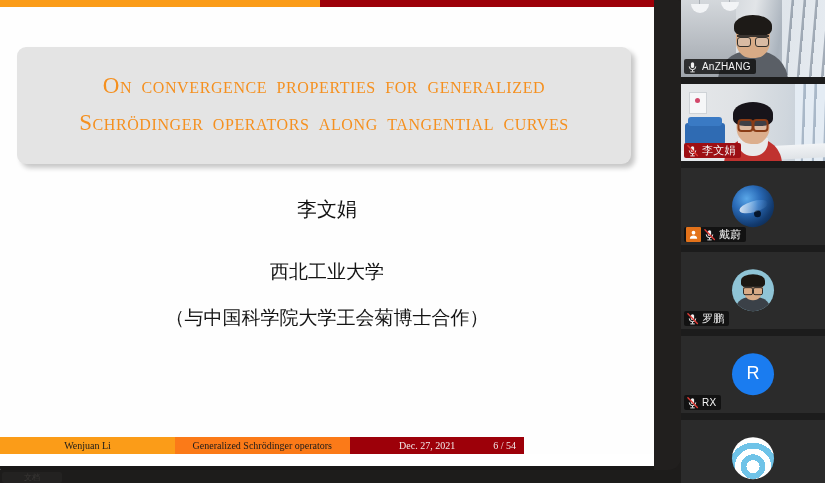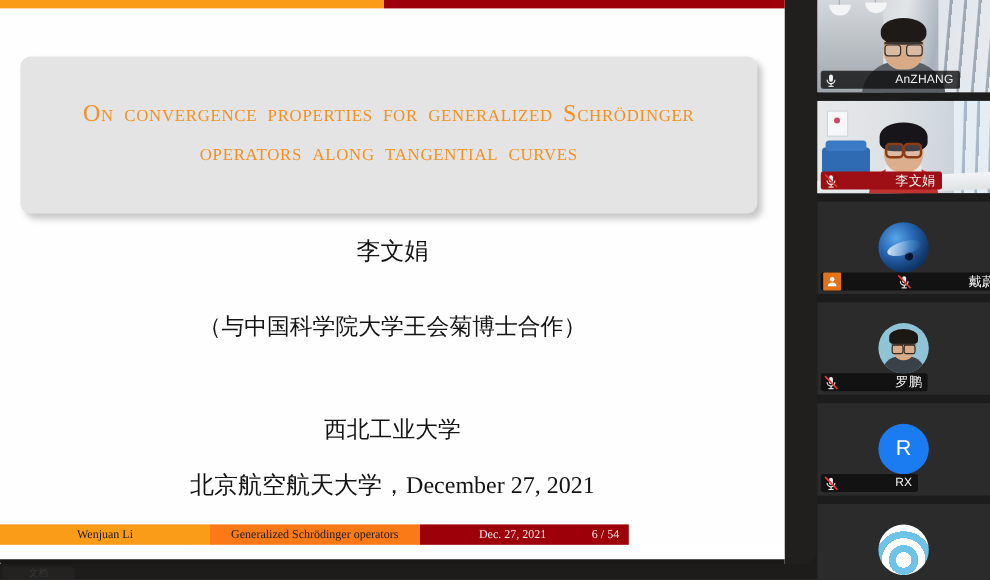--- a/index.html
+++ b/index.html
@@ -65,26 +65,26 @@
     box-sizing: border-box;
     padding: 16px 18px 18px 18px;
     background: #e4e4e4;
     border-radius: 9px;
     box-shadow: 4px 4px 5px rgba(0,0,0,0.22);
     text-align: center;
   }
   #title-text {
     color: #f5901f;
     font-family: "Liberation Serif", serif;
-    font-size: 20px;
+    font-size: 23px;
     line-height: 1.62;
     font-variant: small-caps;
     letter-spacing: 0.6px;
     word-spacing: 3px;
-    margin: 16px;
+    margin: 4px;
   }
 
   
   #slide-body {
     position: absolute;
     left: 0;
     top: 196px;
     width: 654px;
     text-align: center;
     color: #151515;
@@ -497,21 +497,20 @@
     position: absolute;
     left: 3px;
     bottom: 3px;
     display: flex;
     align-items: center;
     height: 15px;
     background: rgba(12,12,12,0.78);
     border-radius: 2px;
     padding: 0 5px 0 2px;
     z-index: 10;
-    gap: 44px;
   }
   .name-badge.speaking-badge { background: #9d0f14; }
   .badge-host {
     width: 15px; height: 15px;
     background: #e3721a;
     display: flex;
     align-items: center;
     justify-content: center;
     margin-right: 2px;
     border-radius: 1px;
@@ -547,23 +546,22 @@
         <div class="headbar-seg-progress" style="width:49%"></div>
         <div class="headbar-seg-rest" style="width:51%"></div>
       </div>
 
       <div id="title-box">
         <div id="title-text">On convergence properties for generalized Schrödinger operators along tangential curves</div>
       </div>
 
       <div id="slide-body">
         <div class="body-line line-author">李文娟</div>
+        <div class="body-line line-affil">西北工业大学</div>
         <div class="body-line line-coop">（与中国科学院大学王会菊博士合作）</div>
-        <div class="body-line line-affil">西北工业大学</div>
-        <div class="body-line line-venue">北京航空航天大学，December 27, 2021</div>
       </div>
 
       <div id="slide-footer-under"></div>
       <div id="slide-footer">
         <div class="foot-seg foot-author">Wenjuan Li</div>
         <div class="foot-seg foot-title">Generalized Schrödinger operators</div>
         <div class="foot-seg foot-right">
           <span>Dec. 27, 2021</span>
           <span>6 / 54</span>
         </div>

